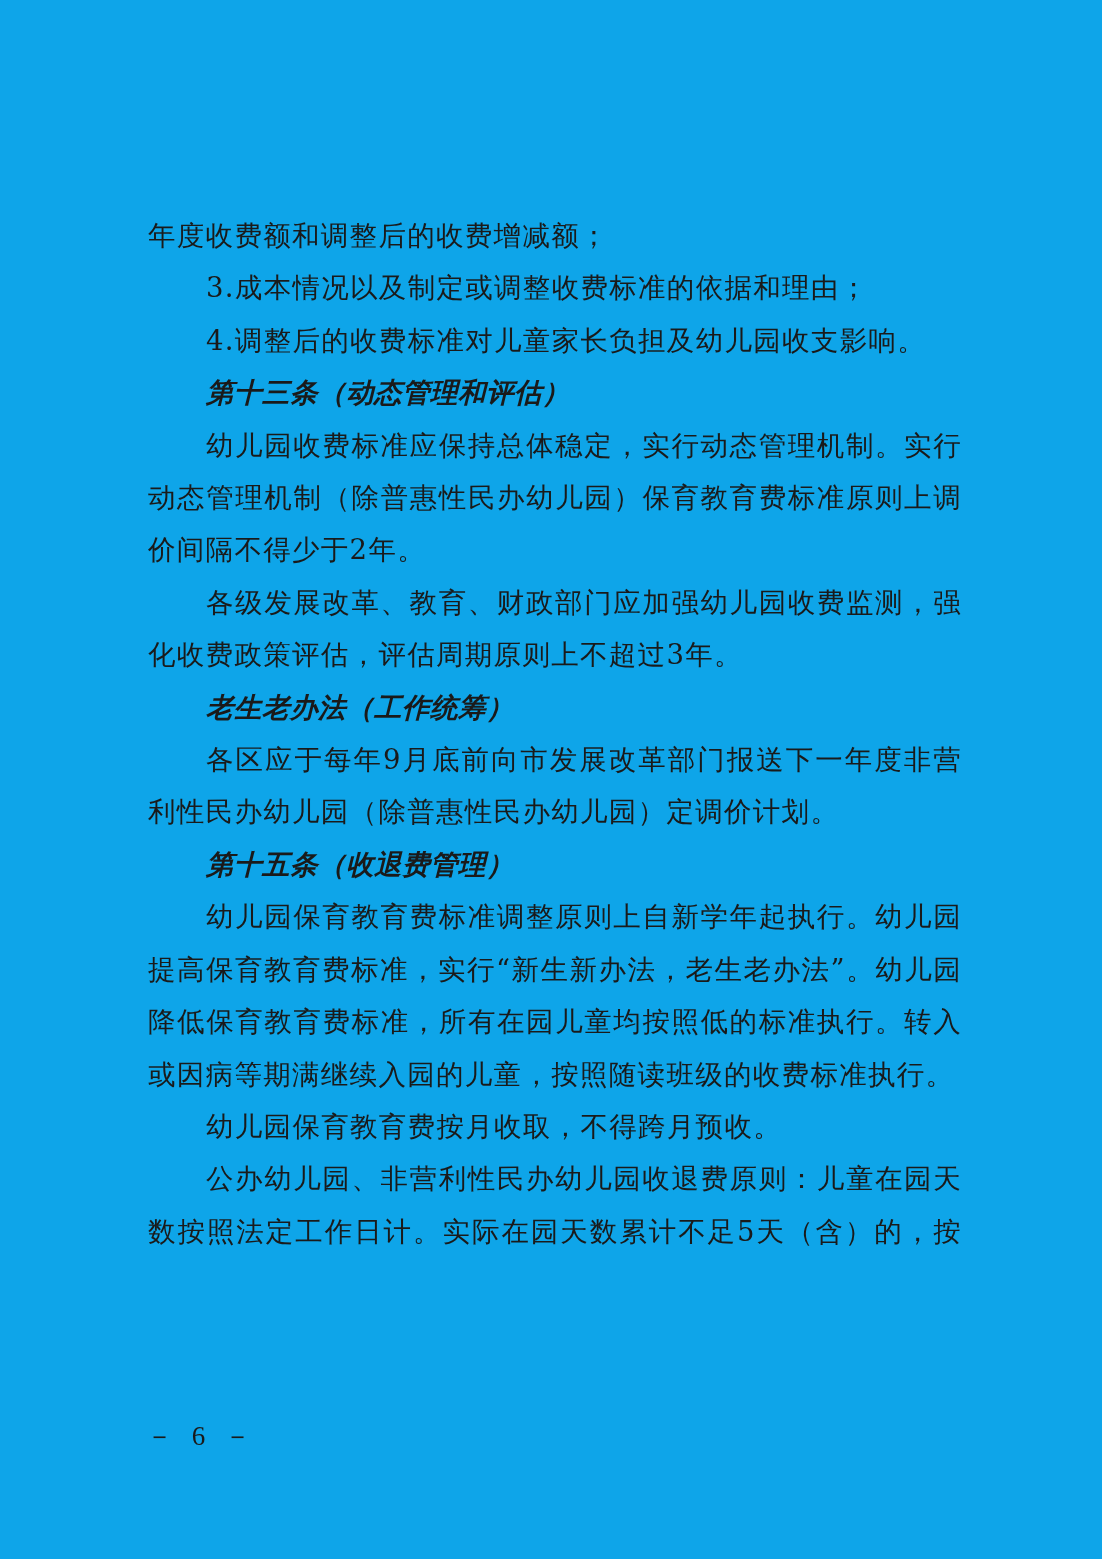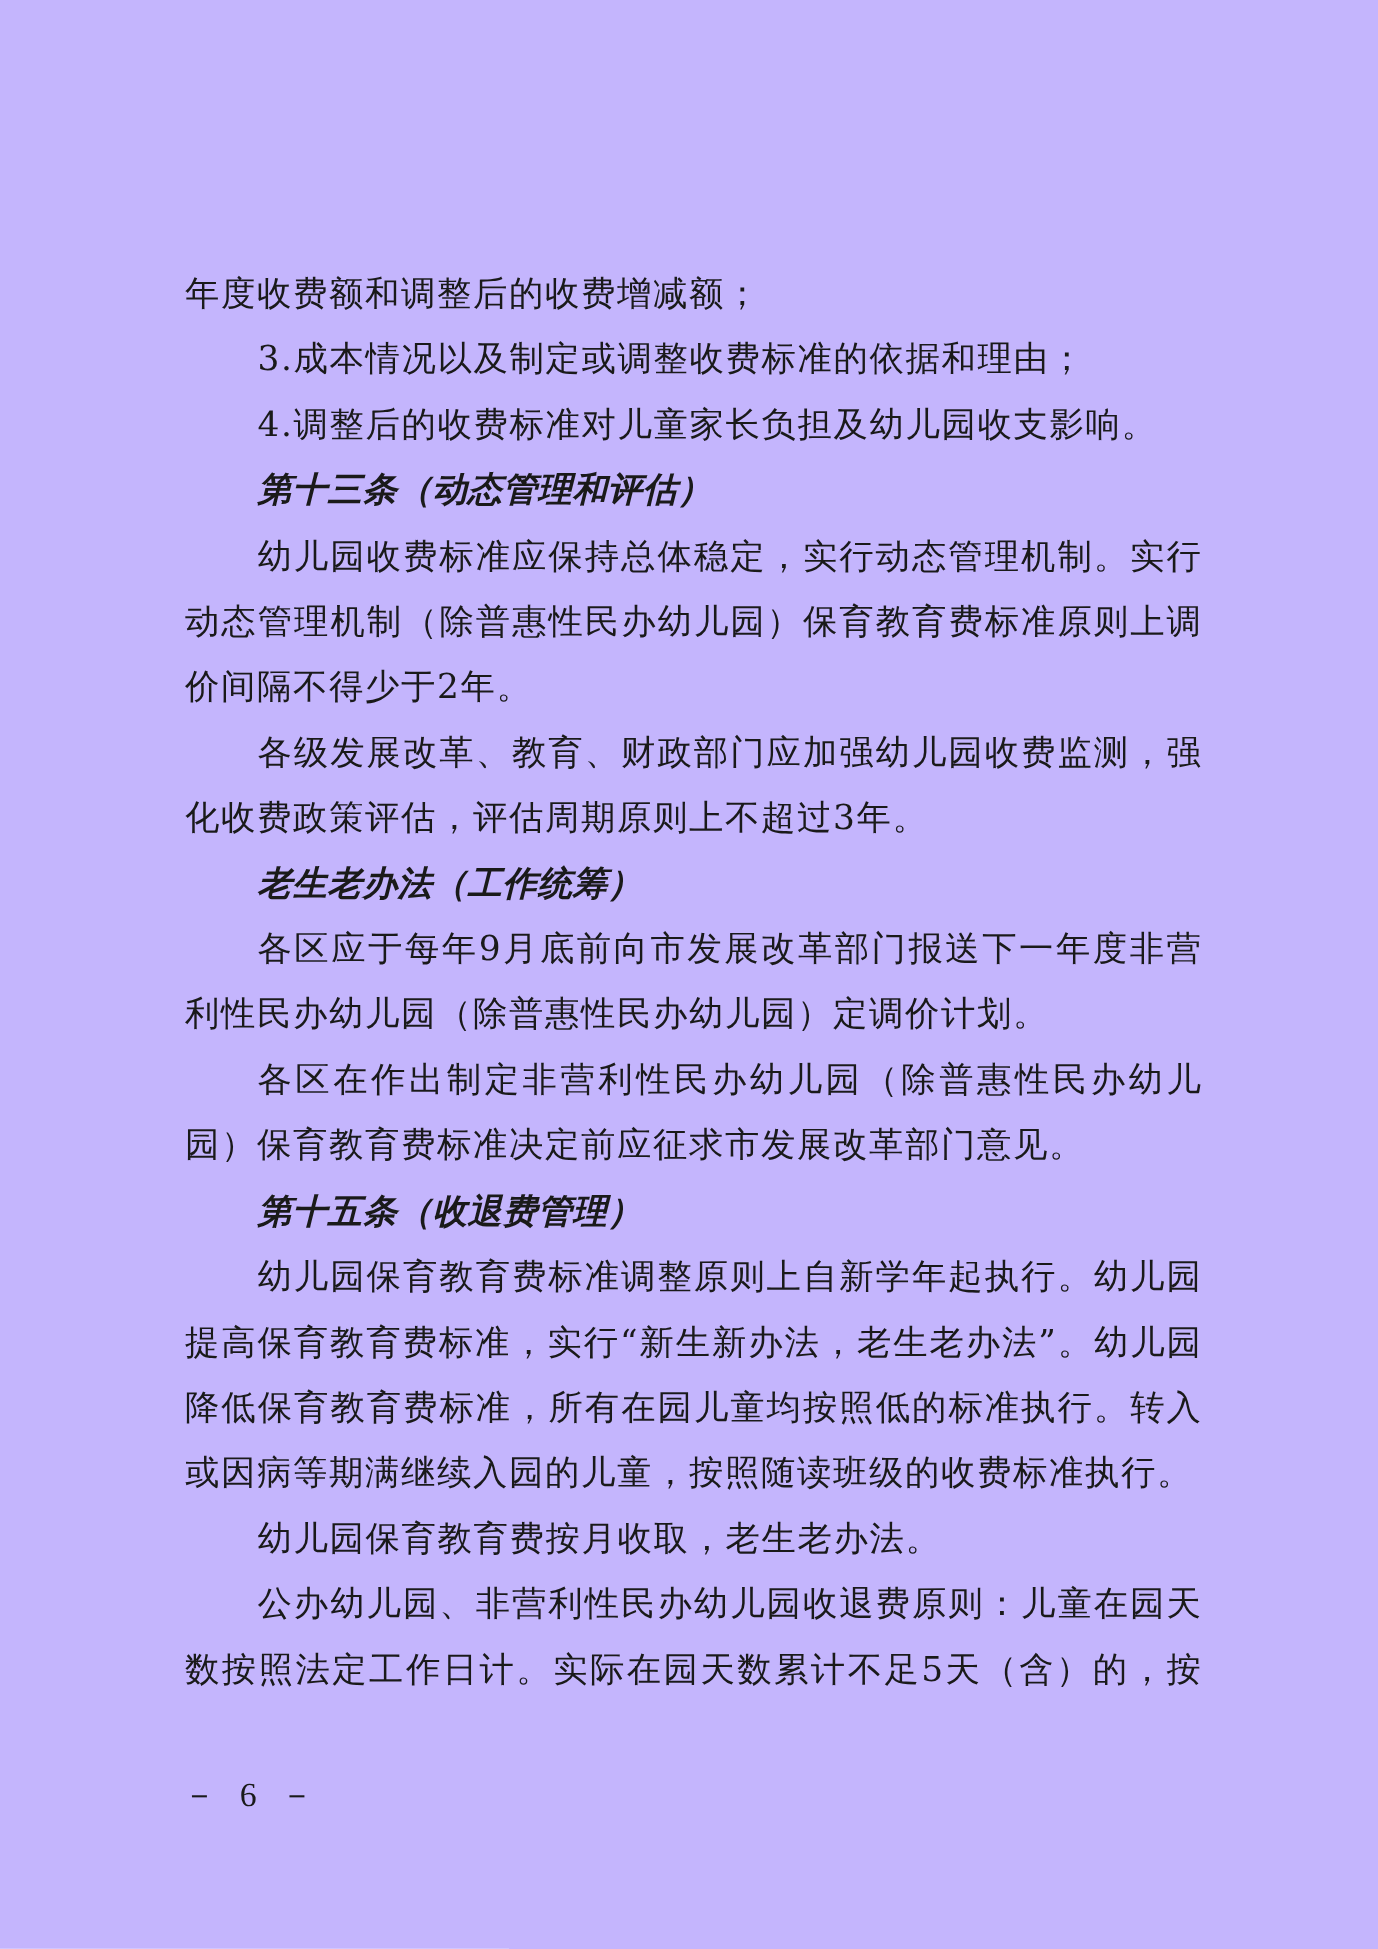--- a/index.html
+++ b/index.html
@@ -1,19 +1,19 @@
 <!DOCTYPE html>
 <html><head>
 <meta charset="utf-8">
 <style>
   html, body { margin: 0; padding: 0; background: #ffffff; }
   body { width: 1102px; height: 1559px; position: relative; overflow: hidden; }
   .page {
     position: absolute; left: 0; top: 0; width: 1102px; height: 1559px;
-    background: #c4b5fd;
+    background: #0ea5e9;
   }
   .content {
     position: absolute;
     left: 148px;
     top: 209px;
     width: 814px;
     font-family: "DejaVu Serif", "Liberation Serif", serif;
     font-size: 27.5px;
     line-height: 52.4px;
     color: #1a1a1a;
@@ -48,20 +48,19 @@
 <div class="page">
   <div class="content">
     <p class="p">年度收费额和调整后的收费增减额；</p>
     <p class="p indent">3.成本情况以及制定或调整收费标准的依据和理由；</p>
     <p class="p indent">4.调整后的收费标准对儿童家长负担及幼儿园收支影响。</p>
     <p class="p heading">第十三条（动态管理和评估）</p>
     <p class="p indent">幼儿园收费标准应保持总体稳定，实行动态管理机制。实行动态管理机制（除普惠性民办幼儿园）保育教育费标准原则上调价间隔不得少于2年。</p>
     <p class="p indent">各级发展改革、教育、财政部门应加强幼儿园收费监测，强化收费政策评估，评估周期原则上不超过3年。</p>
     <p class="p heading">老生老办法（工作统筹）</p>
     <p class="p indent">各区应于每年9月底前向市发展改革部门报送下一年度非营利性民办幼儿园（除普惠性民办幼儿园）定调价计划。</p>
-    <p class="p indent">各区在作出制定非营利性民办幼儿园（除普惠性民办幼儿园）保育教育费标准决定前应征求市发展改革部门意见。</p>
     <p class="p heading">第十五条（收退费管理）</p>
     <p class="p indent">幼儿园保育教育费标准调整原则上自新学年起执行。幼儿园提高保育教育费标准，实行“新生新办法，老生老办法”。幼儿园降低保育教育费标准，所有在园儿童均按照低的标准执行。转入或因病等期满继续入园的儿童，按照随读班级的收费标准执行。</p>
-    <p class="p indent">幼儿园保育教育费按月收取，老生老办法。</p>
+    <p class="p indent">幼儿园保育教育费按月收取，不得跨月预收。</p>
     <p class="p indent" style="text-align-last: justify;">公办幼儿园、非营利性民办幼儿园收退费原则：儿童在园天数按照法定工作日计。实际在园天数累计不足5天（含）的，按</p>
   </div>
   <div class="page-number">－ 6 －</div>
 </div>
 
 </body></html>

